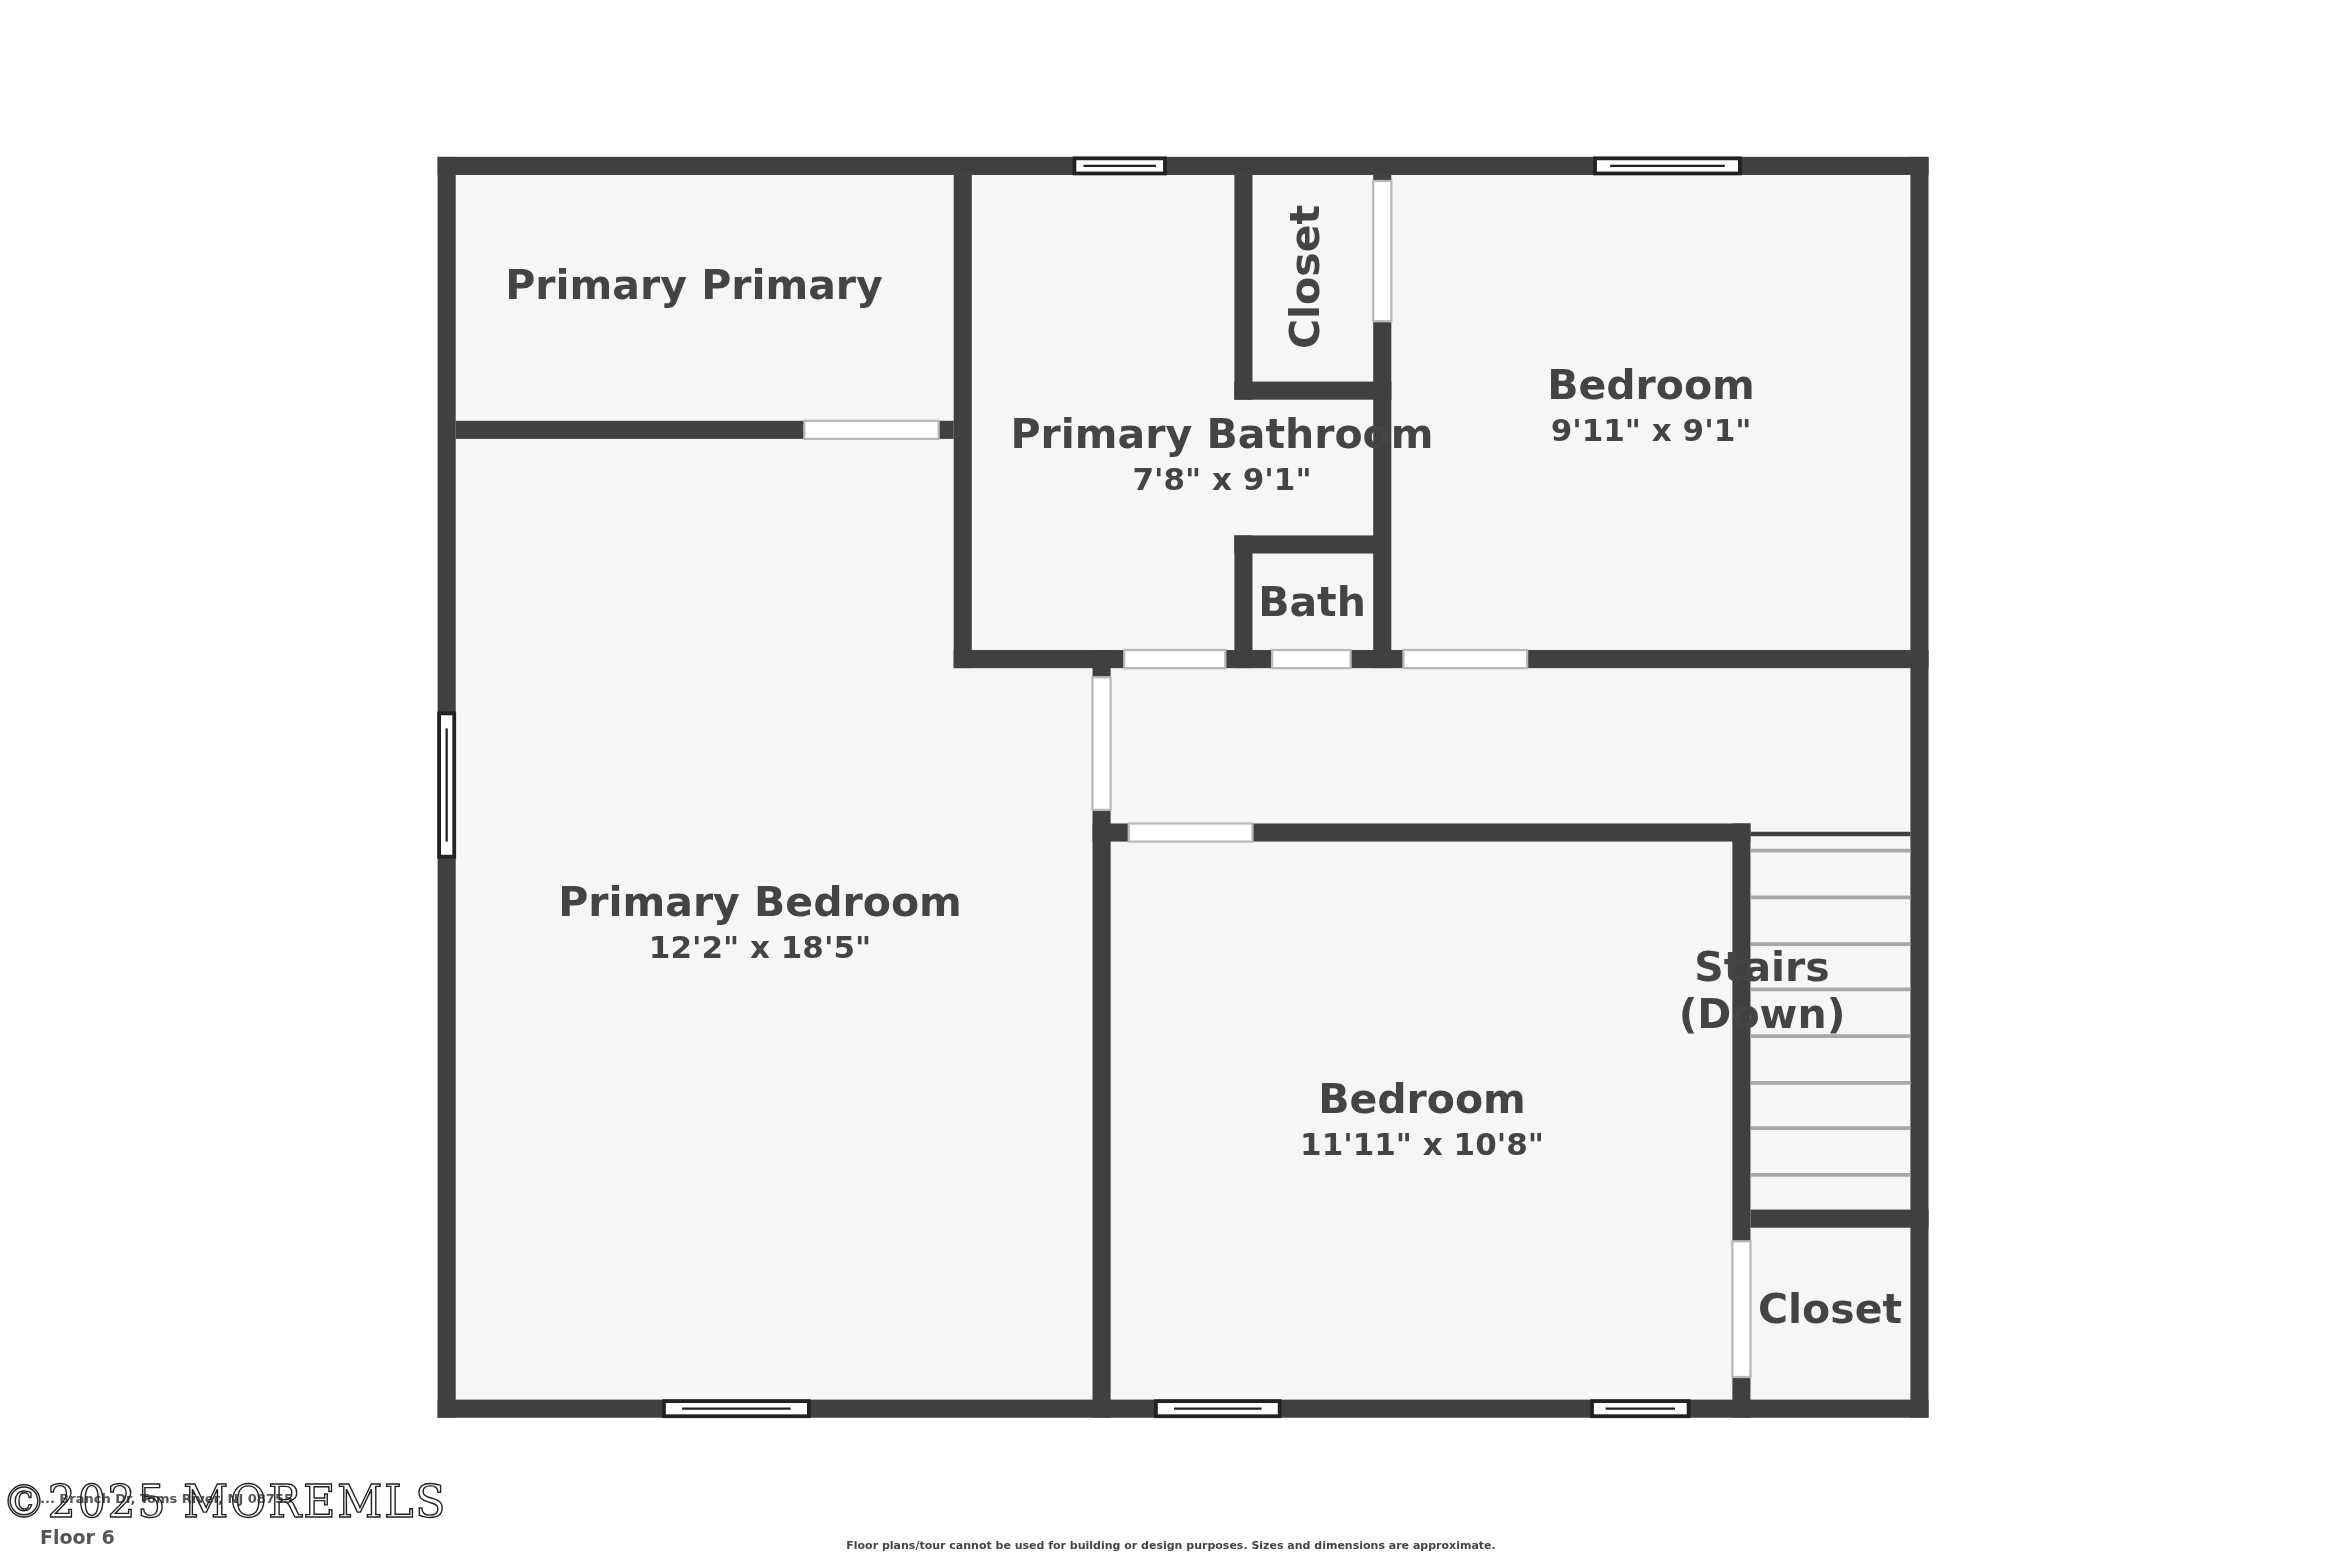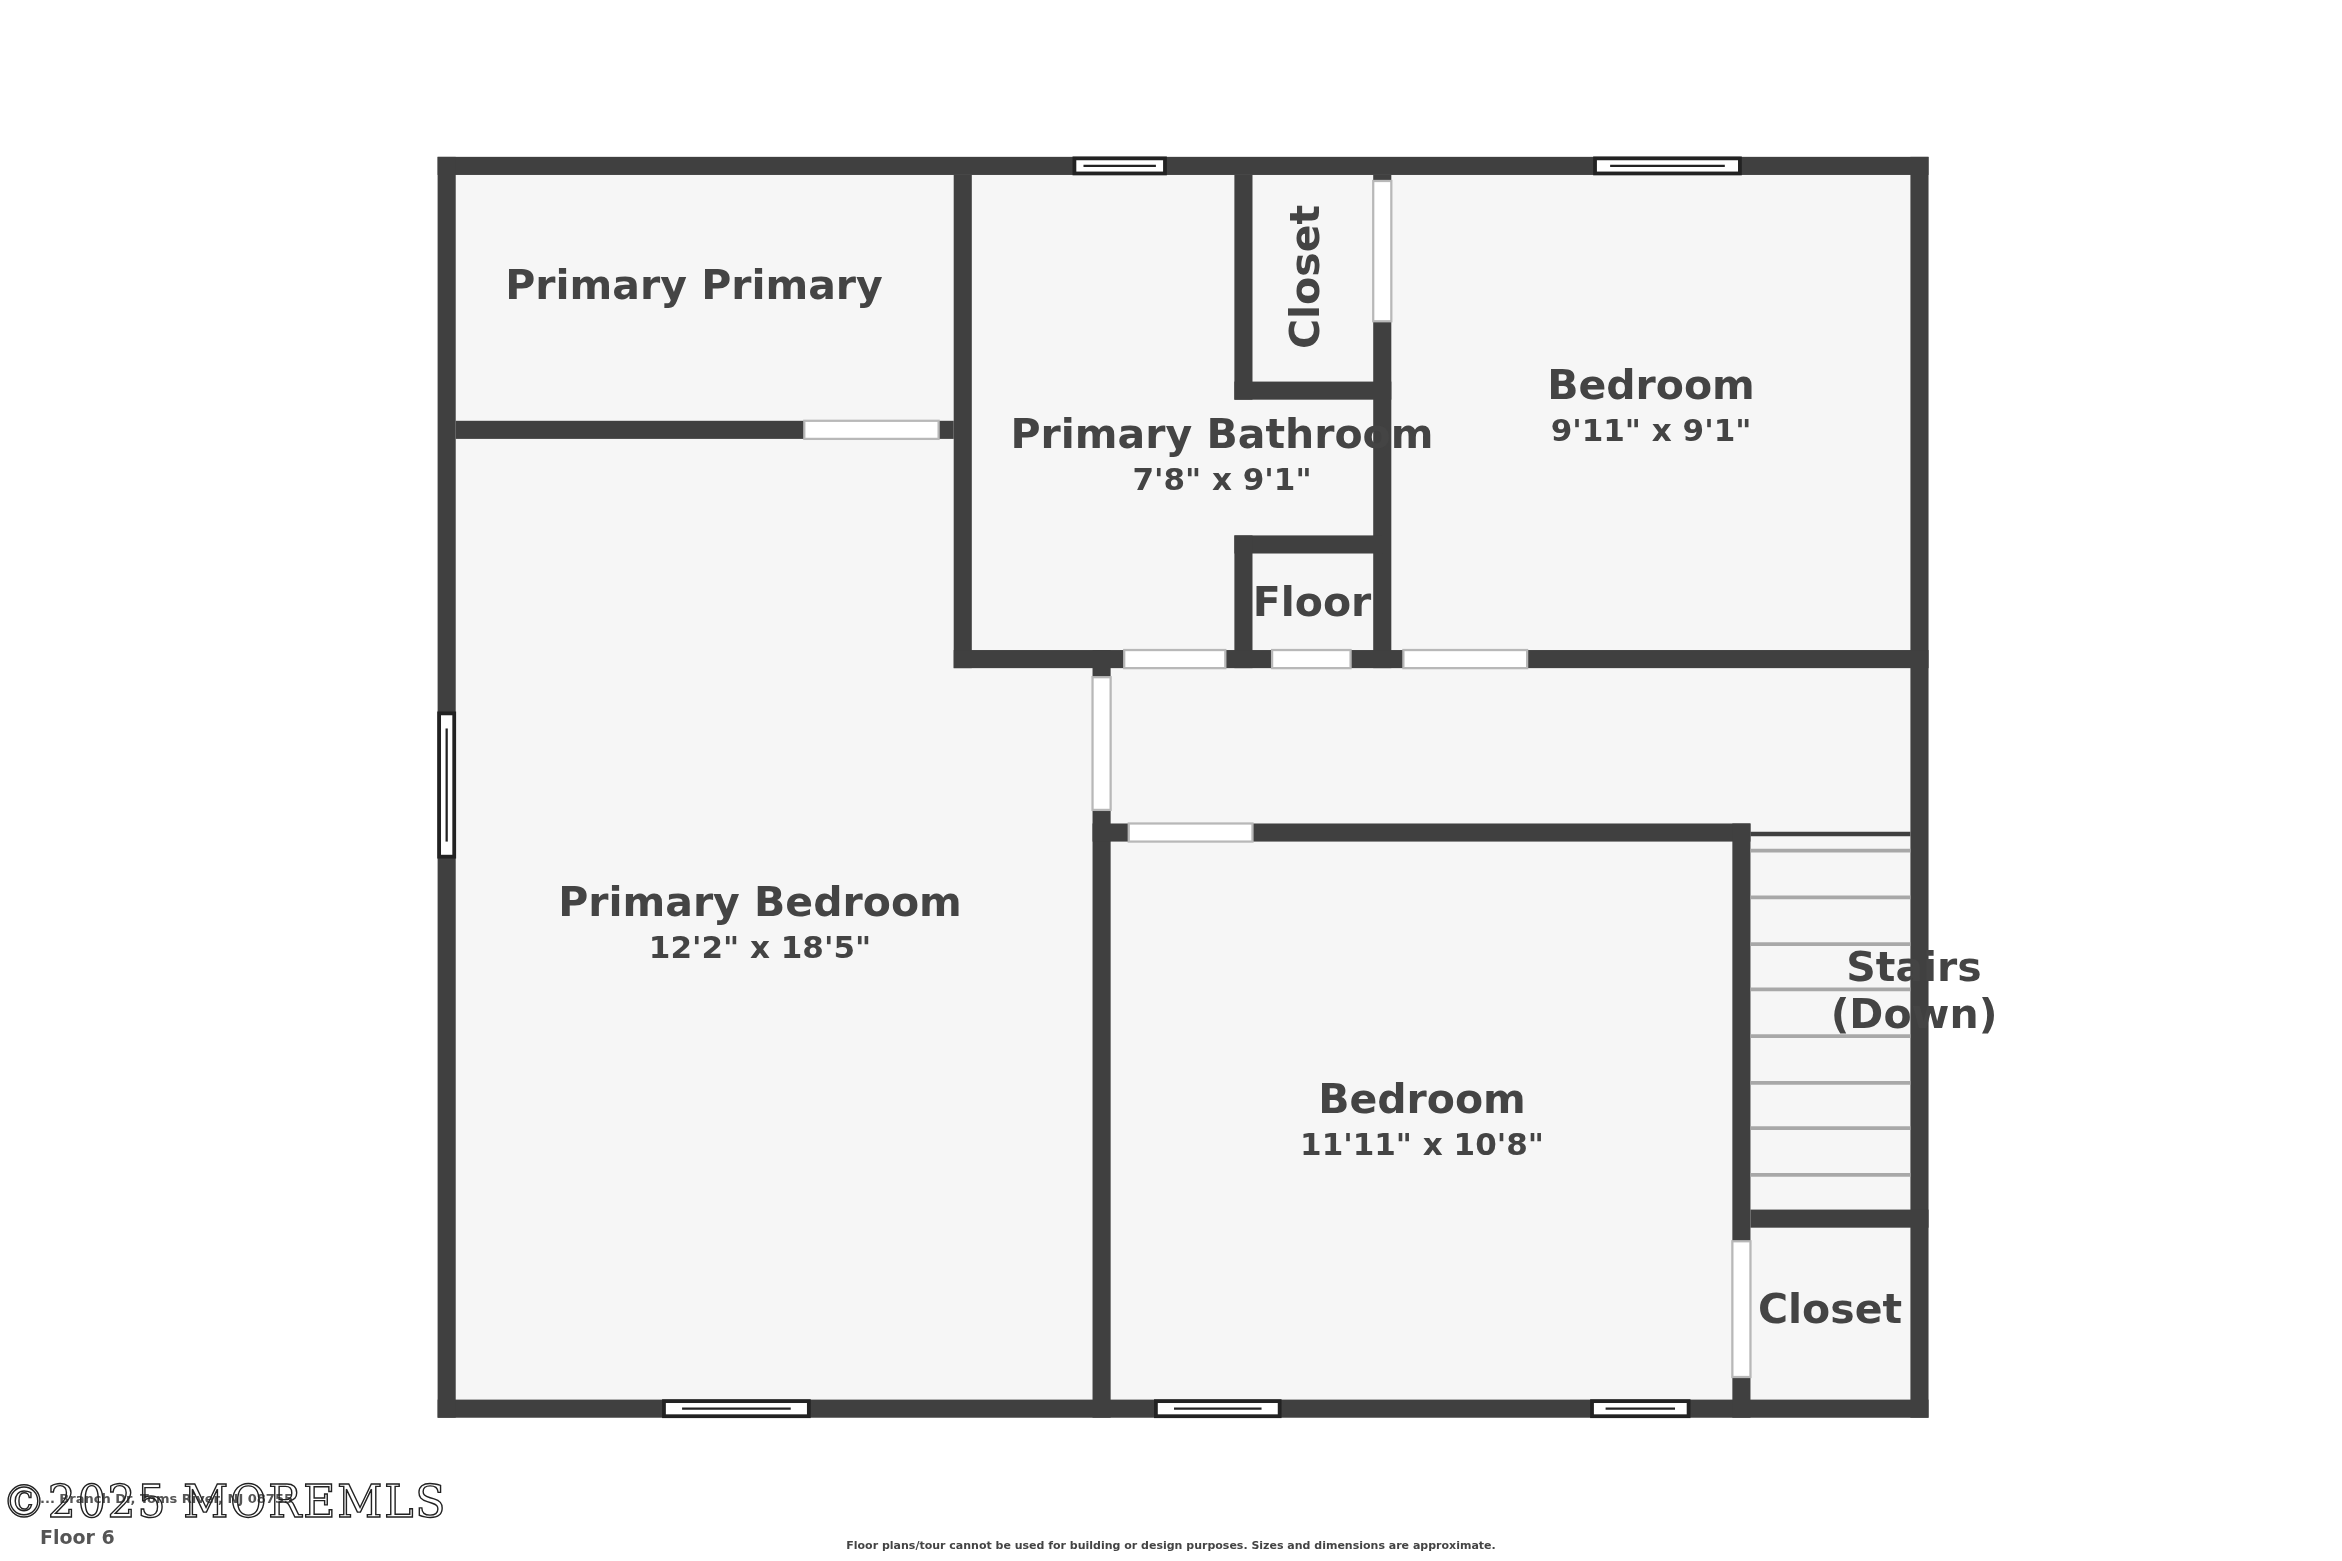--- a/index.html
+++ b/index.html
@@ -95,31 +95,31 @@
   <span class="d">7'8" x 9'1"</span>
 </div>
 <div class="lbl vert" style="left:1306px;top:277px;">
   <span class="t">Closet</span>
 </div>
 <div class="lbl" style="left:1651px;top:405px;">
   <span class="t">Bedroom</span>
   <span class="d">9'11" x 9'1"</span>
 </div>
 <div class="lbl" style="left:1312px;top:603px;">
-  <span class="t">Floor</span>
+  <span class="t">Bath</span>
 </div>
 <div class="lbl" style="left:760px;top:922px;">
   <span class="t">Primary Bedroom</span>
   <span class="d">12'2" x 18'5"</span>
 </div>
 <div class="lbl" style="left:1422px;top:1119px;">
   <span class="t">Bedroom</span>
   <span class="d">11'11" x 10'8"</span>
 </div>
-<div class="lbl" style="left:1914px;top:991px;">
+<div class="lbl" style="left:1762px;top:991px;">
   <span class="t">Stairs</span>
   <span class="t">(Down)</span>
 </div>
 <div class="lbl" style="left:1830px;top:1310px;">
   <span class="t">Closet</span>
 </div>
 
 <div id="footer-address">... Branch Dr, Toms River, NJ 08755</div>
 <div id="watermark">©2025 MOREMLS</div>
 <div id="footer-floor">Floor 6</div>

